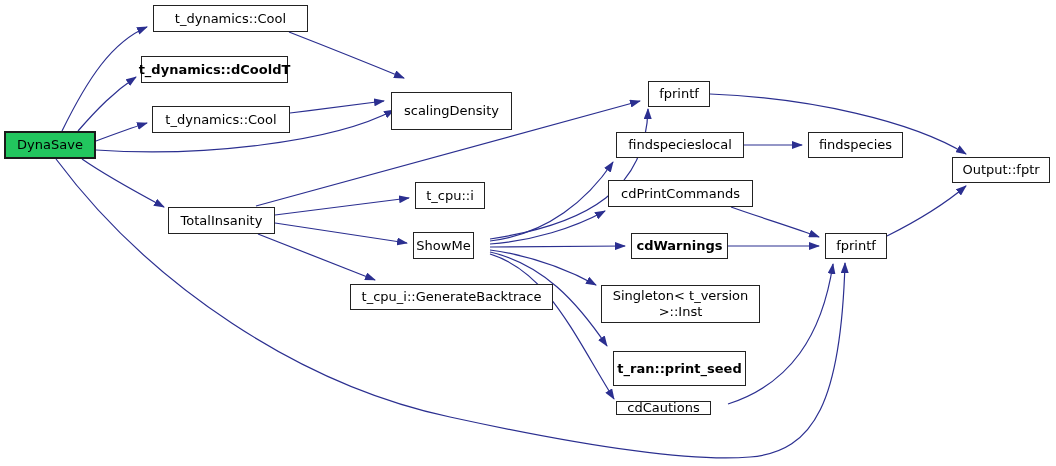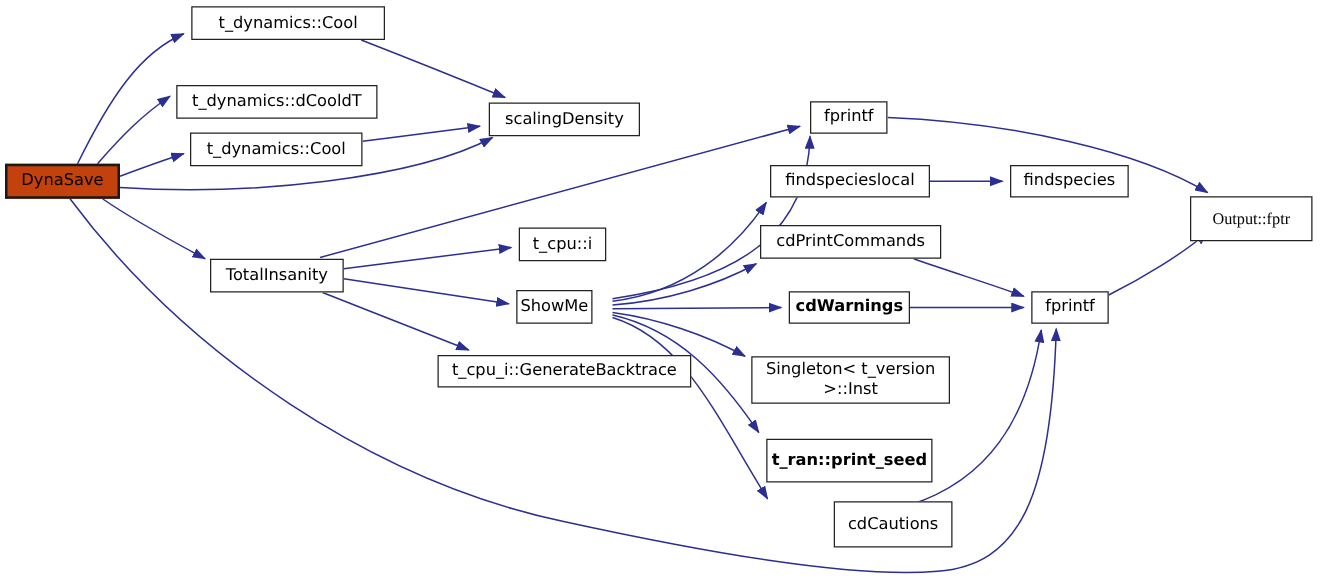--- a/index.html
+++ b/index.html
@@ -35,21 +35,21 @@
     line-height: 16px;
     display: flex;
     align-items: center;
     justify-content: center;
     text-align: center;
     white-space: pre-line;
     cursor: pointer;
     z-index: 2;
   }
   .node.root {
-    background: #c2410c;
+    background: #22c55e;
     border: 2px solid #1a1a1a;
     cursor: default;
   }
 </style>
 </head>
 <body>
 
 <div id="canvas">
   <svg id="edge-layer" width="1056" height="466" viewBox="0 0 1056 466" xmlns="http://www.w3.org/2000/svg">
     <defs>
@@ -81,32 +81,32 @@
         <path class="edge" d="M731,207 C762,218 792,227 819,237" marker-end="url(#arrowhead)"></path>
         <path class="edge" d="M728,246 L819,246" marker-end="url(#arrowhead)"></path>
         <path class="edge" d="M728,404 C790,384 822,336 833,264" marker-end="url(#arrowhead)"></path>
         <path class="edge" d="M710,94 C810,98 912,121 966,154" marker-end="url(#arrowhead)"></path>
         <path class="edge" d="M887,236 C915,222 946,203 966,186" marker-end="url(#arrowhead)"></path>
       </g>
   </svg>
   <div id="nodes">
       <div class="node root" style="left: 4px; top: 131px; width: 92px; height: 28px;">DynaSave</div>
       <div class="node" style="left: 153px; top: 5px; width: 155px; height: 27px;">t_dynamics::Cool</div>
-      <div class="node" style="left: 141px; top: 68px; width: 161px; height: 27px;">t_dynamics::dCooldT</div>
+      <div class="node" style="left: 141px; top: 56px; width: 147px; height: 27px; font-weight: bold;">t_dynamics::dCooldT</div>
       <div class="node" style="left: 152px; top: 106px; width: 138px; height: 27px;">t_dynamics::Cool</div>
-      <div class="node" style="left: 391px; top: 82px; width: 121px; height: 27px;">scalingDensity</div>
+      <div class="node" style="left: 391px; top: 92px; width: 121px; height: 38px;">scalingDensity</div>
       <div class="node" style="left: 168px; top: 207px; width: 107px; height: 27px;">TotalInsanity</div>
       <div class="node" style="left: 415px; top: 182px; width: 70px; height: 27px;">t_cpu::i</div>
       <div class="node" style="left: 413px; top: 232px; width: 61px; height: 27px;">ShowMe</div>
       <div class="node" style="left: 350px; top: 284px; width: 203px; height: 26px;">t_cpu_i::GenerateBacktrace</div>
       <div class="node" style="left: 648px; top: 81px; width: 62px; height: 26px;">fprintf</div>
       <div class="node" style="left: 616px; top: 132px; width: 128px; height: 26px;">findspecieslocal</div>
       <div class="node" style="left: 808px; top: 132px; width: 95px; height: 26px;">findspecies</div>
-      <div class="node" style="left: 952px; top: 157px; width: 98px; height: 36px; font-family: Liberation Serif, serif;">Output::fptr</div>
+      <div class="node" style="left: 952px; top: 157px; width: 98px; height: 26px;">Output::fptr</div>
       <div class="node" style="left: 608px; top: 180px; width: 145px; height: 27px; text-align: center;">cdPrintCommands</div>
       <div class="node" style="left: 631px; top: 233px; width: 97px; height: 26px; font-weight: bold;">cdWarnings</div>
       <div class="node" style="left: 825px; top: 233px; width: 62px; height: 26px;">fprintf</div>
       <div class="node" style="left: 601px; top: 285px; width: 159px; height: 38px;">Singleton&lt; t_version
 &gt;::Inst</div>
       <div class="node" style="left: 613px; top: 351px; width: 133px; height: 35px; font-weight: bold;">t_ran::print_seed</div>
-      <div class="node" style="left: 667px; top: 401px; width: 95px; height: 37px; text-align: right;">cdCautions</div>
+      <div class="node" style="left: 616px; top: 401px; width: 95px; height: 14px; text-align: right;">cdCautions</div>
     </div>
 </div>
 
 </body></html>

